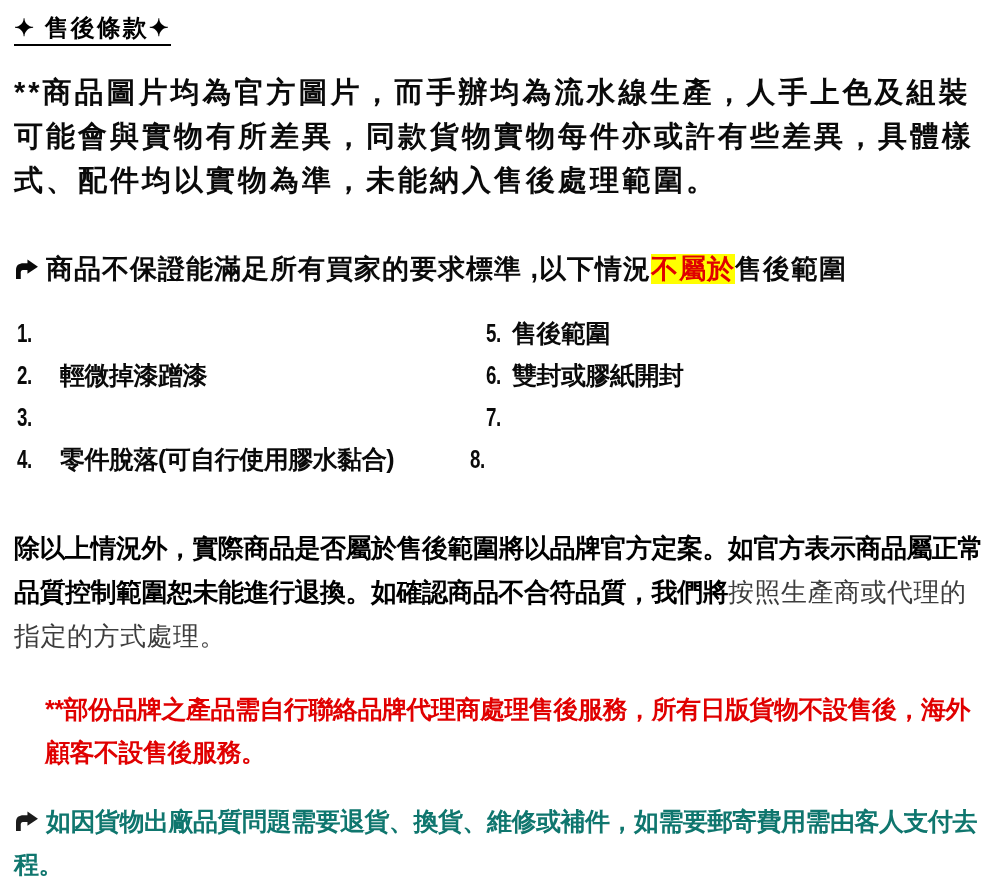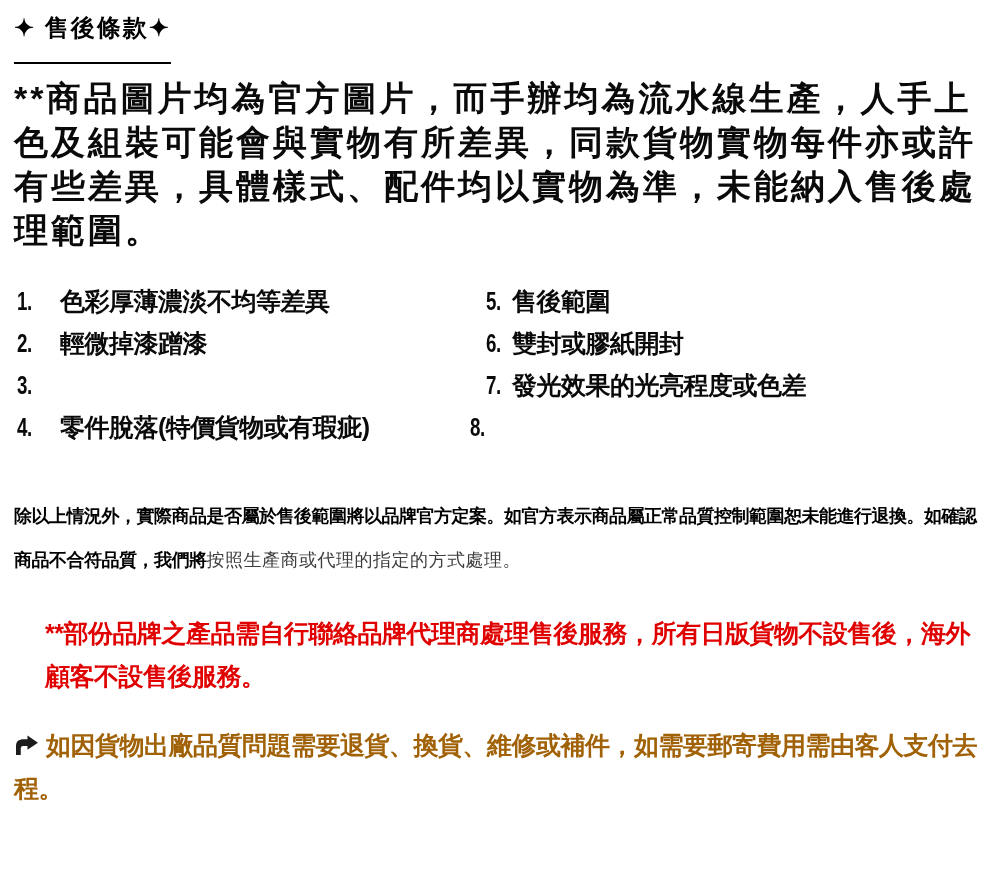--- a/index.html
+++ b/index.html
@@ -17,26 +17,26 @@
     box-sizing: border-box;
   }
   .doc {
     padding: 12px 16px 0 14px;
   }
   .doc-title {
     display: inline-block;
     font-size: 24px;
     letter-spacing: 2px;
     border-bottom: 2px solid #000;
-    padding-bottom: 18px;
+    padding-bottom: 0;
     color: #000;
   }
   .intro {
-    margin-top: 12px;
-    font-size: 34px;
+    margin-top: 24px;
+    font-size: 29px;
     letter-spacing: 3px;
     line-height: 44px;
     color: #0a0a0a;
   }
   .notice {
     margin-top: 52px;
     font-size: 27px;
     letter-spacing: 1px;
     line-height: 30px;
     color: #0a0a0a;
@@ -74,21 +74,21 @@
   .excl-col-right .excl-row.outdent { padding-left: 0; }
   .excl-col-right .excl-row.outdent .num { width: 42px; }
   .num {
     display: inline-block;
     transform: scaleX(0.75);
     transform-origin: left center;
     flex-shrink: 0;
   }
   .policy {
     margin-top: 46px;
-    font-size: 18px;
+    font-size: 26px;
     letter-spacing: -0.5px;
     line-height: 44px;
     color: #000;
   }
   .policy .emphasis {
     font-weight: 400;
     color: var(--gray, #3d3d3d);
     letter-spacing: 0.5px;
   }
   .red-note {
@@ -96,64 +96,67 @@
     font-size: 25px;
     letter-spacing: -0.5px;
     line-height: 43px;
     color: var(--red, #e00000);
     margin-left: 31px;
   }
   .point {
     font-size: 25px;
     letter-spacing: -0.5px;
     line-height: 43px;
-    color: #a16207;
+    color: #0f766e;
   }
   .pt1 { margin-top: 26px; }
 </style>
 </head>
 <body>
 
 <div class="doc">
 
   <div class="doc-title">✦ 售後條款✦</div>
 
   <div class="intro">**商品圖片均為官方圖片，而手辦均為流水線生產，人手上色及組裝可能會與實物有所差異，同款貨物實物每件亦或許有些差異，具體樣式、配件均以實物為準，未能納入售後處理範圍。</div>
 
+  <div class="notice">
+    <span class="arrow-icon"><svg viewBox="0 0 26 22" width="25" height="21">
+          <path d="M2 21 L2 12 C2 6.5 5 4.5 10 4.5 L14 4.5 L14 0.5 L25 8 L14 15.5 L14 11.5 L10 11.5 C7.2 11.5 7 13 7 15 L7 21 Z" fill="#0a0a0a"></path>
+        </svg></span><span>商品不保證能滿足所有買家的要求標準 ,以下情況</span><span class="hl">不屬於</span><span>售後範圍</span>
+  </div>
 
   <div class="exclusions">
     <div class="excl-col-left">
       <div class="excl-row">
         <span class="num">1.</span>
-        <span>色彩厚薄濃淡不均等差異</span>
       </div>
       <div class="excl-row">
         <span class="num">2.</span>
         <span>輕微掉漆蹭漆</span>
       </div>
       <div class="excl-row">
         <span class="num">3.</span>
       </div>
       <div class="excl-row">
         <span class="num">4.</span>
-        <span>零件脫落(特價貨物或有瑕疵)</span>
+        <span>零件脫落(可自行使用膠水黏合)</span>
       </div>
     </div>
     <div class="excl-col-right">
       <div class="excl-row">
         <span class="num">5.</span>
         <span>售後範圍</span>
       </div>
       <div class="excl-row">
         <span class="num">6.</span>
         <span>雙封或膠紙開封</span>
       </div>
       <div class="excl-row">
         <span class="num">7.</span>
-        <span>發光效果的光亮程度或色差</span>
       </div>
       <div class="excl-row outdent">
         <span class="num">8.</span>
       </div>
     </div>
   </div>
 
   <div class="policy"><span>除以上情況外，實際商品是否屬於售後範圍將以品牌官方定案。如官方表示商品屬正常品質控制範圍恕未能進行退換。如確認商品不合符品質，我們將</span><span class="emphasis">按照生產商或代理的指定的方式處理。</span></div>
 
   <div class="red-note">**部份品牌之產品需自行聯絡品牌代理商處理售後服務，所有日版貨物不設售後，海外顧客不設售後服務。</div>

